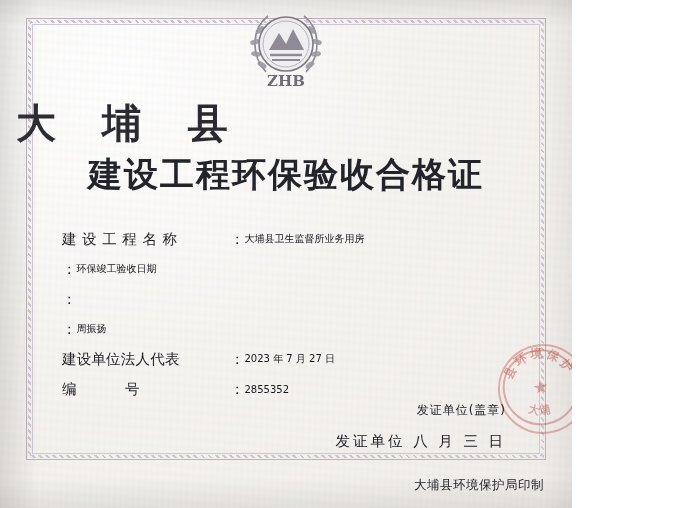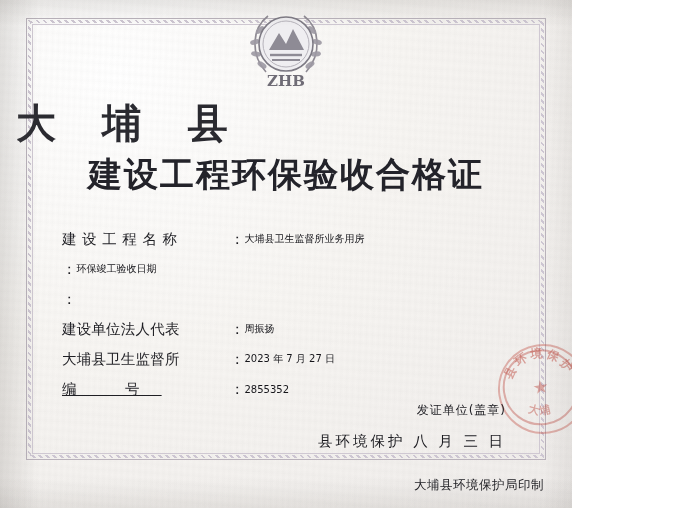--- a/index.html
+++ b/index.html
@@ -144,21 +144,21 @@
   .field-value {
     font-size: 10px;
     color: #15151a;
     font-family: "DejaVu Sans", sans-serif;
     white-space: nowrap;
   }
   
   .sp-1 { letter-spacing: 0.5px; }
   .sp-3 { letter-spacing: 2.0px; }
   .sp-4 { letter-spacing: 0.2px; }
-  .sp-5 { letter-spacing: 22px; text-decoration: underline; }
+  .sp-5 { letter-spacing: 22px; }
 
   
   .seal {
     position: absolute;
     left: 498px;
     top: 344px;
     width: 86px;
     height: 86px;
     border-radius: 50%;
     border: 2px solid rgba(190, 70, 60, 0.45);
@@ -249,27 +249,26 @@
     <div class="field-row">
       <span class="field-colon">：</span>
       <span class="field-value">环保竣工验收日期</span>
     </div>
 
     <div class="field-row">
       <span class="field-colon">：</span>
     </div>
 
     <div class="field-row">
+      <span class="field-colon">：</span>
+      <span class="field-value">周振扬</span>
+    </div>
+
+    <div class="field-row">
       <span class="field-label sp-4">建设单位法人代表</span>
-      <span class="field-colon">：</span>
-      <span class="field-value">周振扬</span>
-    </div>
-
-    <div class="field-row">
-      <span class="field-label sp-4">大埔县卫生监督所</span>
       <span class="field-colon">：</span>
       <span class="field-value">2023 年 7 月 27 日</span>
     </div>
 
     <div class="field-row">
       <span class="field-label sp-5">编 号</span>
       <span class="field-colon">：</span>
       <span class="field-value">2855352</span>
     </div>
 
@@ -286,20 +285,20 @@
         <textPath href="#arcTop" startOffset="12%">县环境保护</textPath>
       </text>
       <text font-family="DejaVu Serif, serif" font-size="11" font-weight="bold" fill="rgba(185,65,55,0.50)" letter-spacing="2">
         <textPath href="#arcBottom" startOffset="30%">大埔</textPath>
       </text>
       <text x="41" y="47" text-anchor="middle" font-size="18" fill="rgba(185,65,55,0.50)">★</text>
     </svg>
   </div>
 
   <div class="issuer">发证单位(盖章)</div>
-  <div class="issue-date">县环境保护 八 月 三 日</div>
+  <div class="issue-date">发证单位 八 月 三 日</div>
   <div class="footer-note">大埔县环境保护局印制</div>
 
   <div class="shadow-left"></div>
   <div class="shadow-top"></div>
   <div class="shadow-bottom"></div>
   <div class="shadow-right"></div>
 </div>
 
 </body></html>

